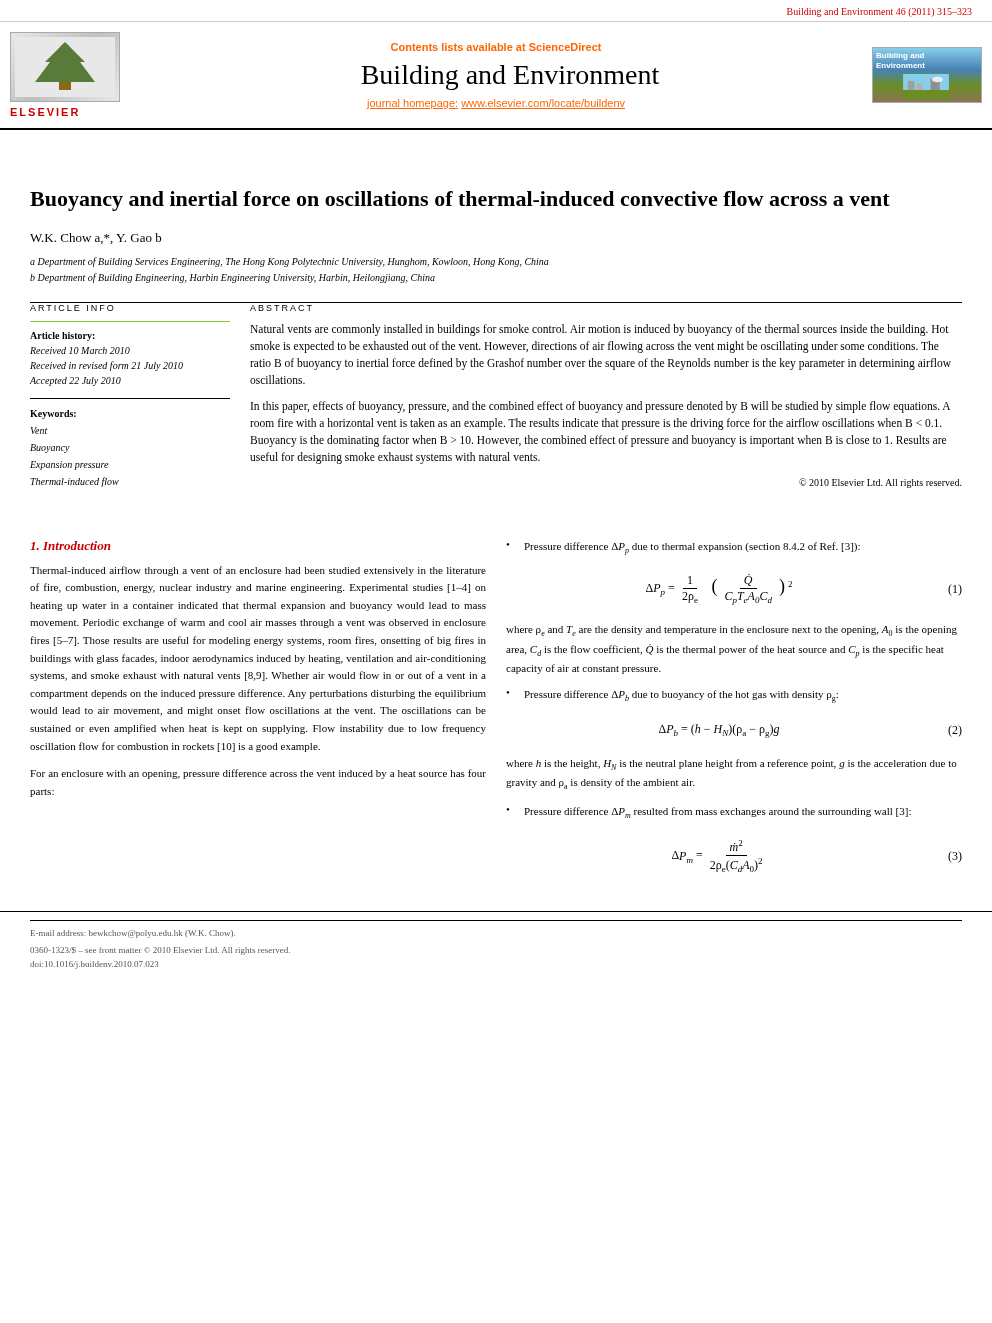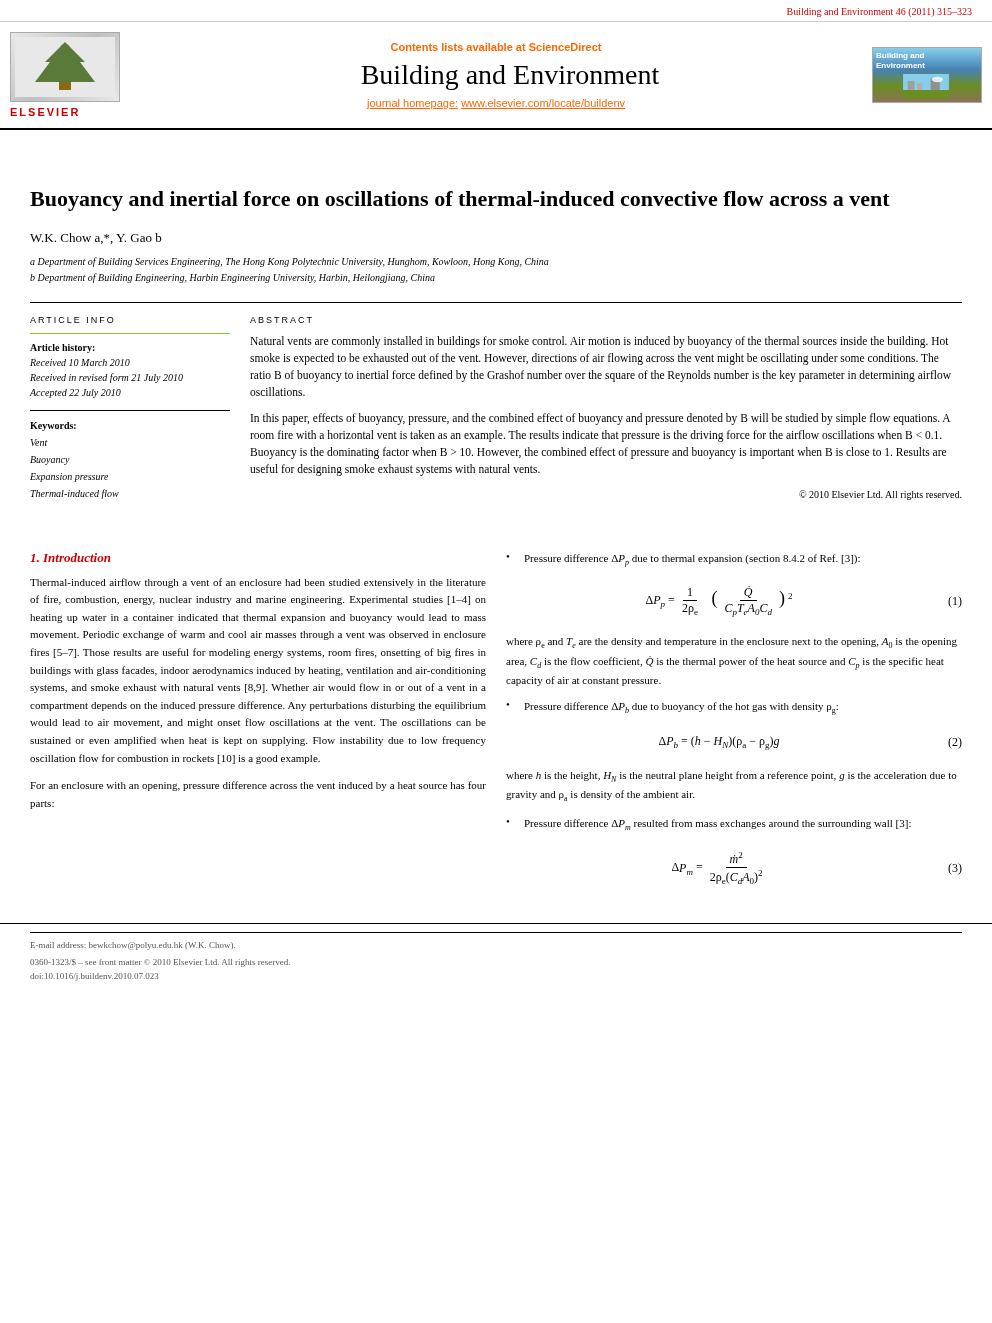--- a/index.html
+++ b/index.html
@@ -124,21 +124,21 @@
       font-style: italic;
       margin-bottom: 16px;
       line-height: 1.6;
     }
 
     
     .two-col {
       display: flex;
       gap: 20px;
       border-top: 1px solid #000;
-      padding-top: 12px;
+      padding-top: 0;
     }
     .left-col {
       width: 200px;
       min-width: 200px;
     }
     .right-col {
       flex: 1;
     }
 
     

